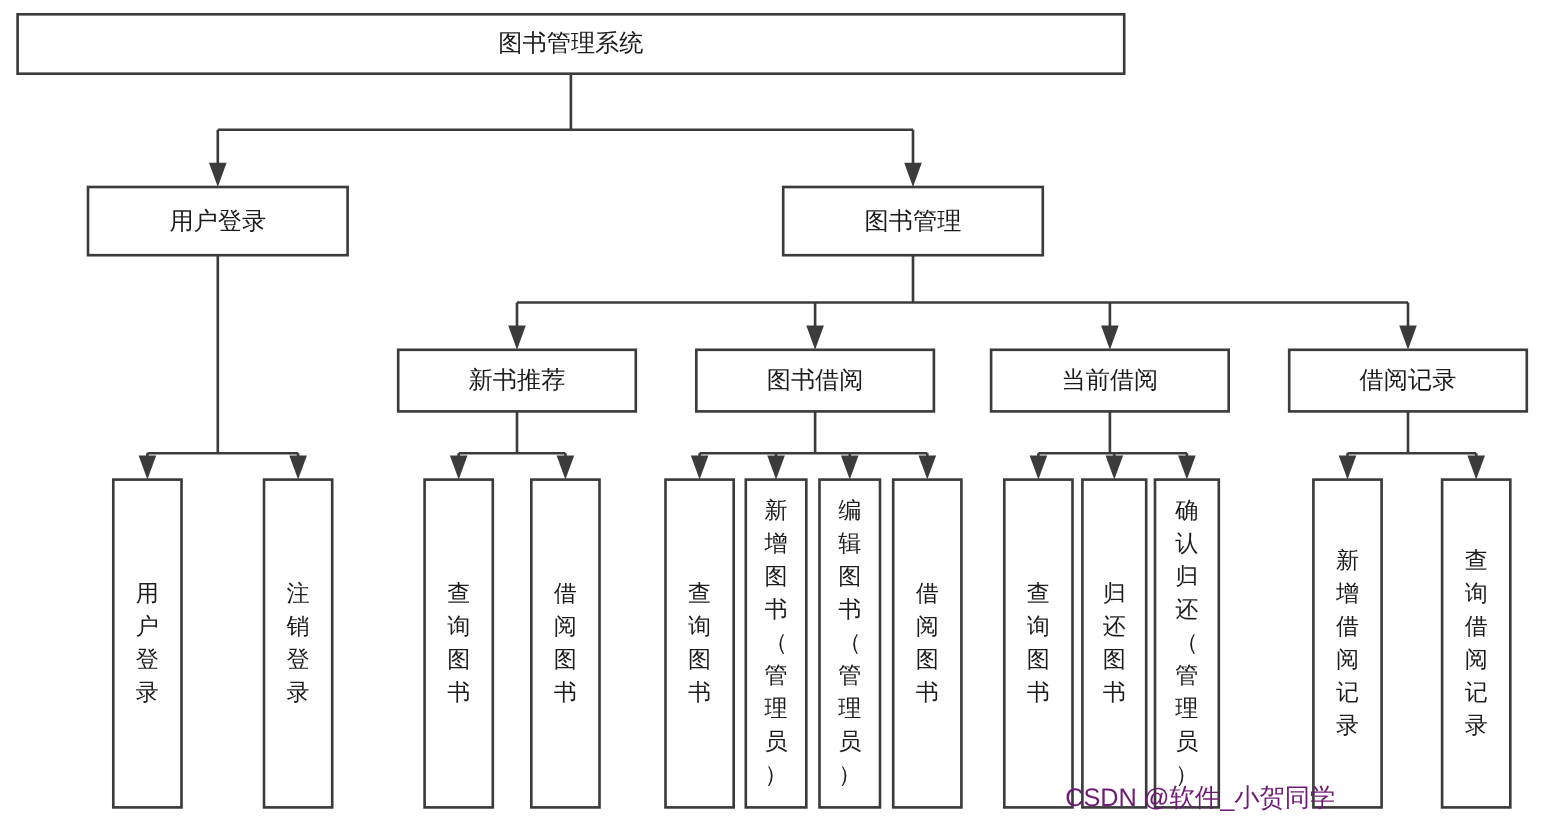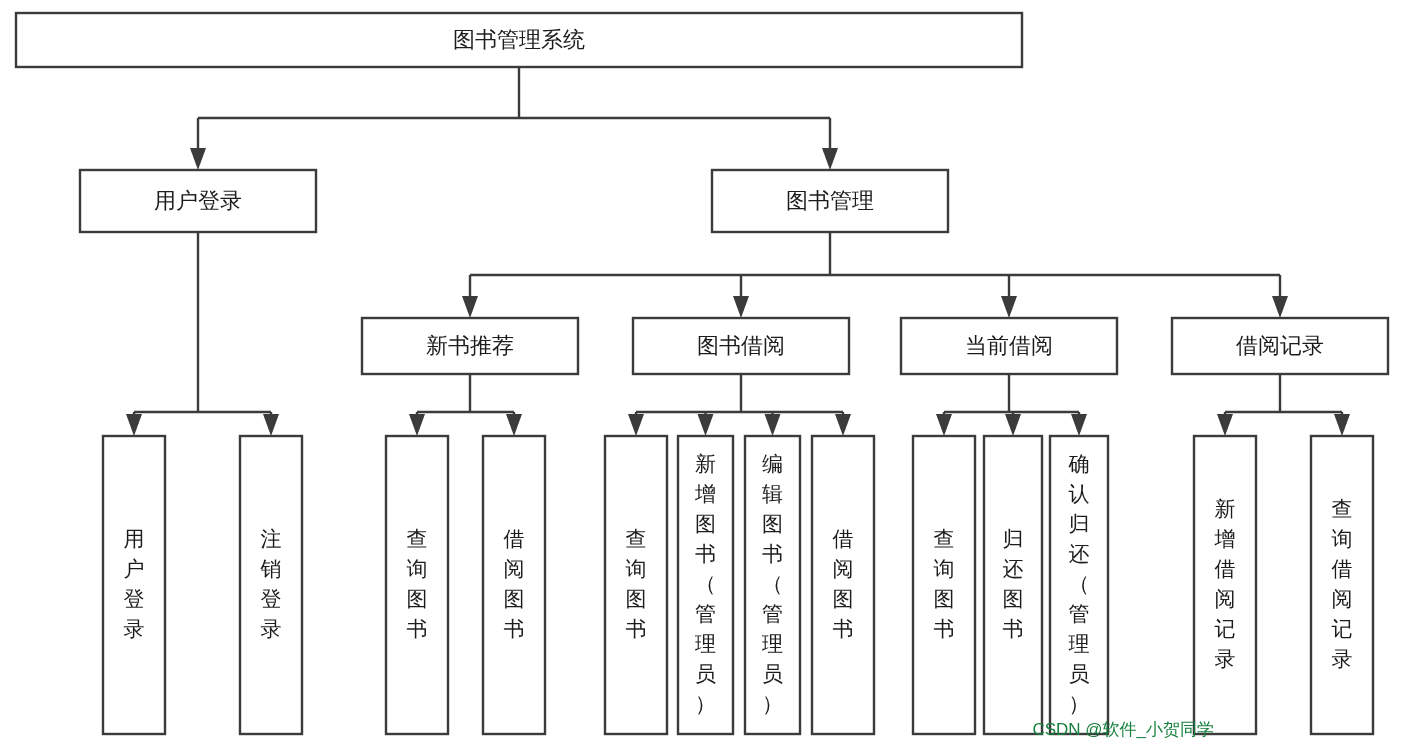--- a/index.html
+++ b/index.html
@@ -52,22 +52,22 @@
   }
   .arrow-head {
     fill: #3b3b3b;
     stroke: none;
   }
   .watermark {
     position: absolute;
     right: 14px;
     bottom: 6px;
     font-family: "Liberation Sans", "DejaVu Sans", sans-serif;
-    font-size: 17px;
-    color: #15803d;
+    font-size: 23px;
+    color: #701a75;
     white-space: nowrap;
     user-select: none;
   }
 </style>
 </head>
 <body>
 
 <div id="diagram-root">
   <svg class="diagram-canvas" viewBox="0 0 1405 747">
     <g id="edge-layer">

